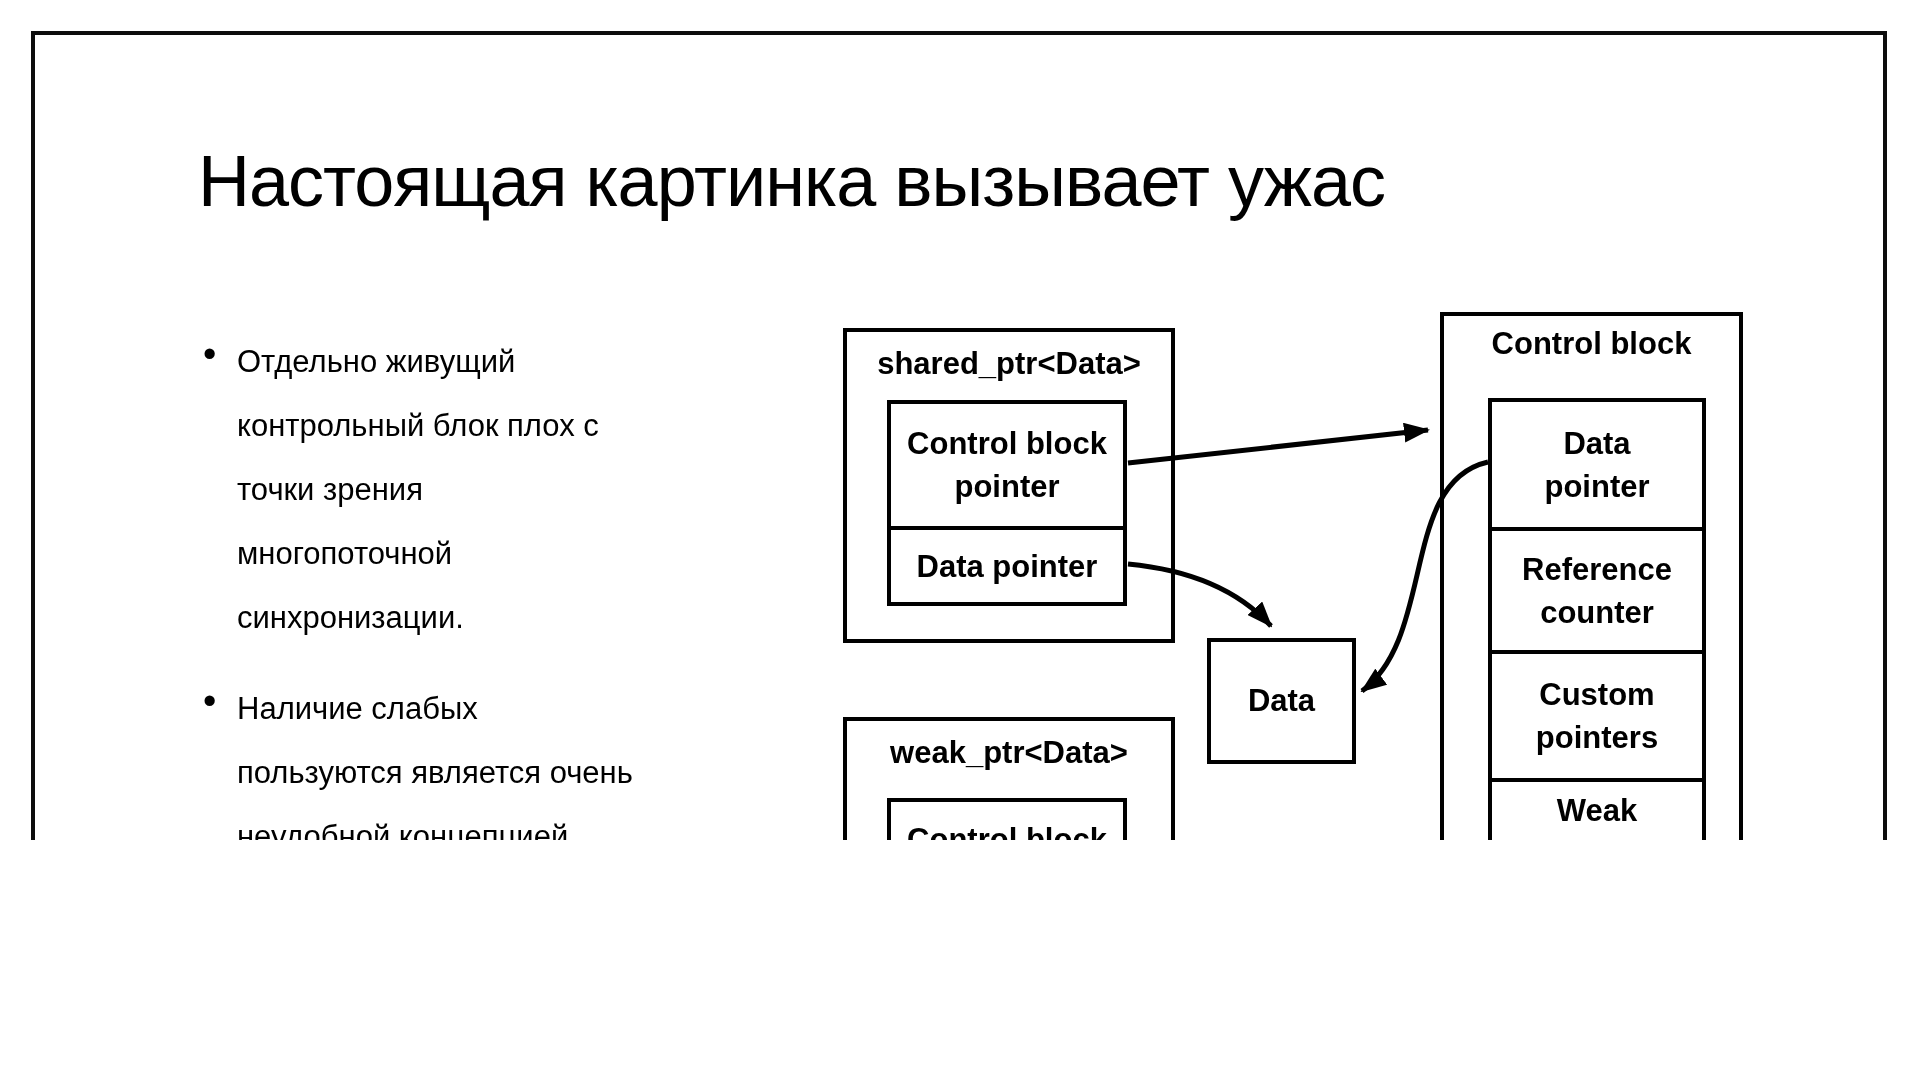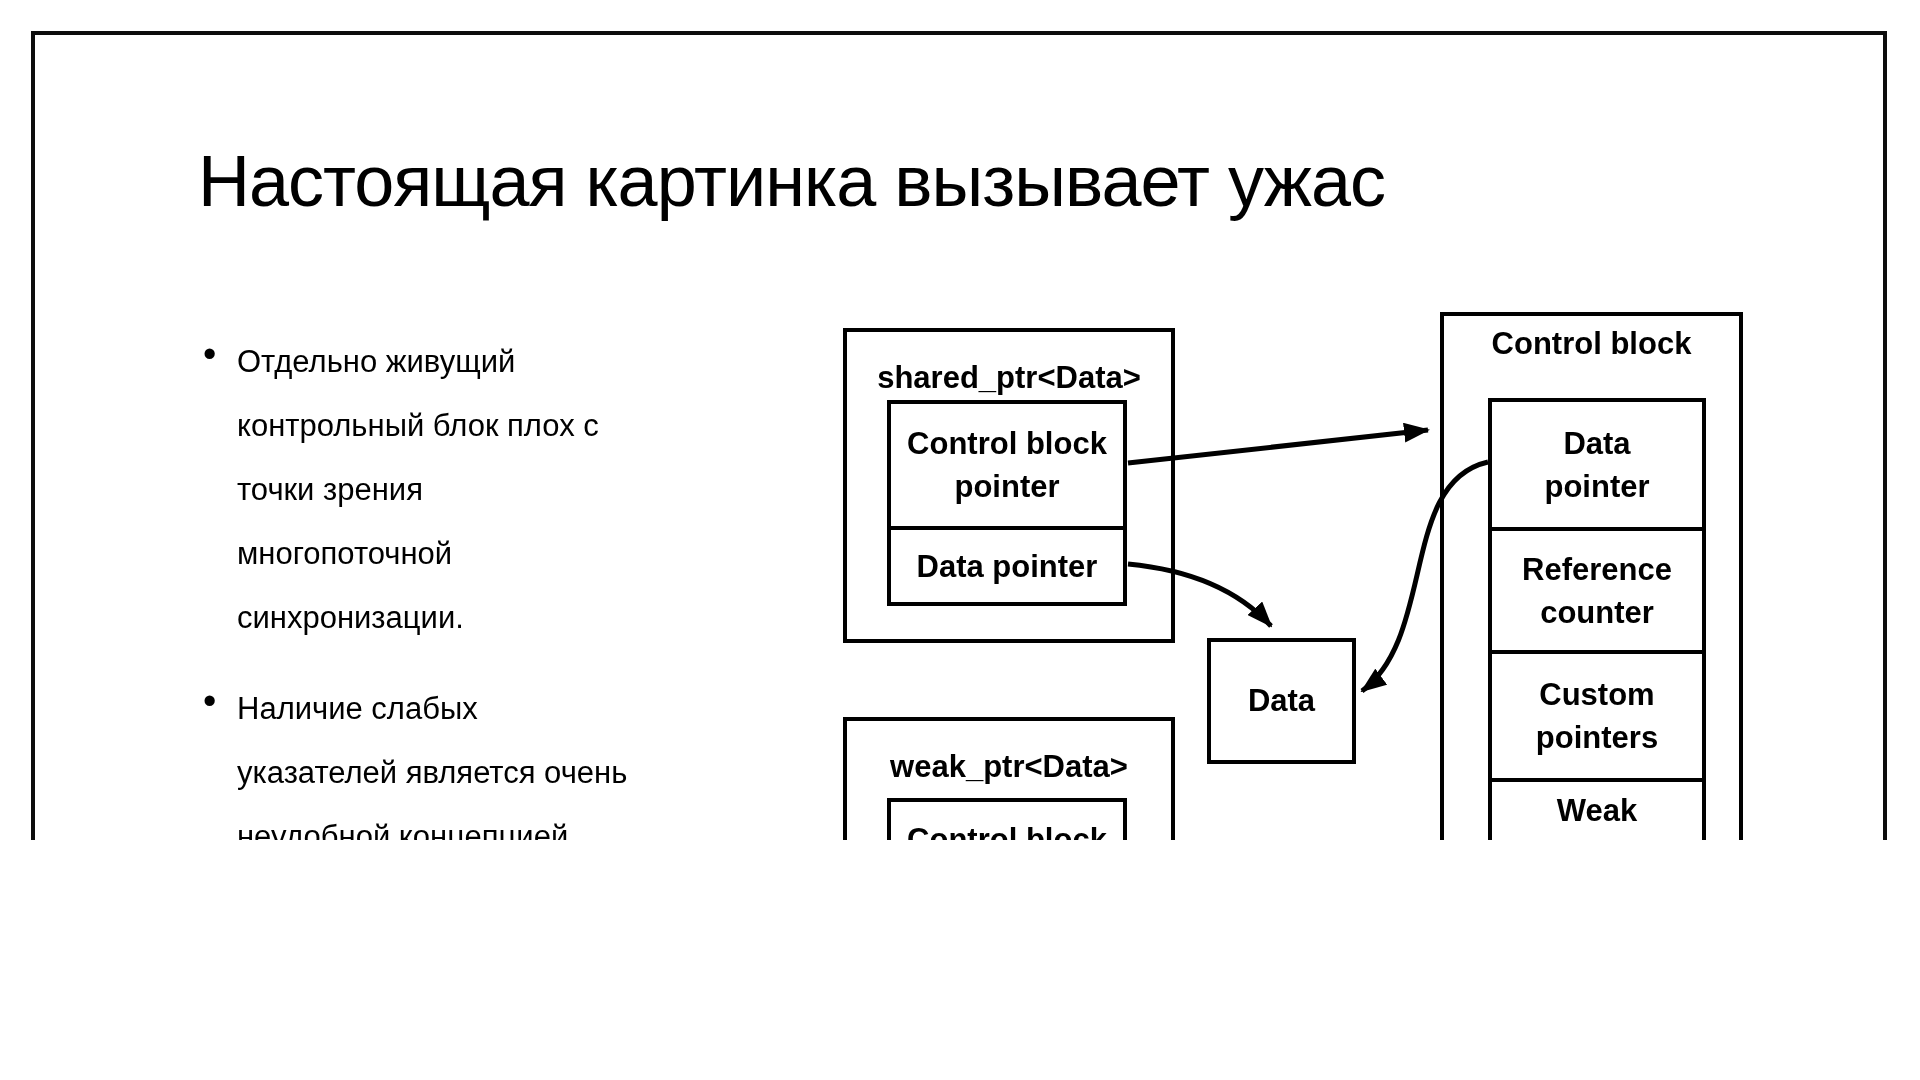--- a/index.html
+++ b/index.html
@@ -55,21 +55,21 @@
   
   .dbox {
     position: absolute;
     border: 4px solid #000000;
     background: #ffffff;
   }
   .dbox .boxtitle {
     text-align: center;
     font-weight: 700;
     font-size: 31px;
-    padding-top: 28px;
+    padding-top: 14px;
   }
   .cellstack {
     position: absolute;
     border: 4px solid #000000;
     background: #ffffff;
     display: flex;
     flex-direction: column;
   }
   .cell {
     display: flex;
@@ -134,21 +134,21 @@
       <span class="marker">•</span>
       <span class="btext">Отдельно живущий
 контрольный блок плох с
 точки зрения
 многопоточной
 синхронизации.</span>
     </div>
     <div class="bullet">
       <span class="marker">•</span>
       <span class="btext">Наличие слабых
-указателей является очень
+пользуются является очень
 неудобной концепцией.</span>
     </div>
     <div class="bullet">
       <span class="marker">•</span>
     </div>
   </div>
 
   <div class="dbox" id="shared-box">
     <div class="boxtitle">shared_ptr&lt;Data&gt;</div>
   </div>

